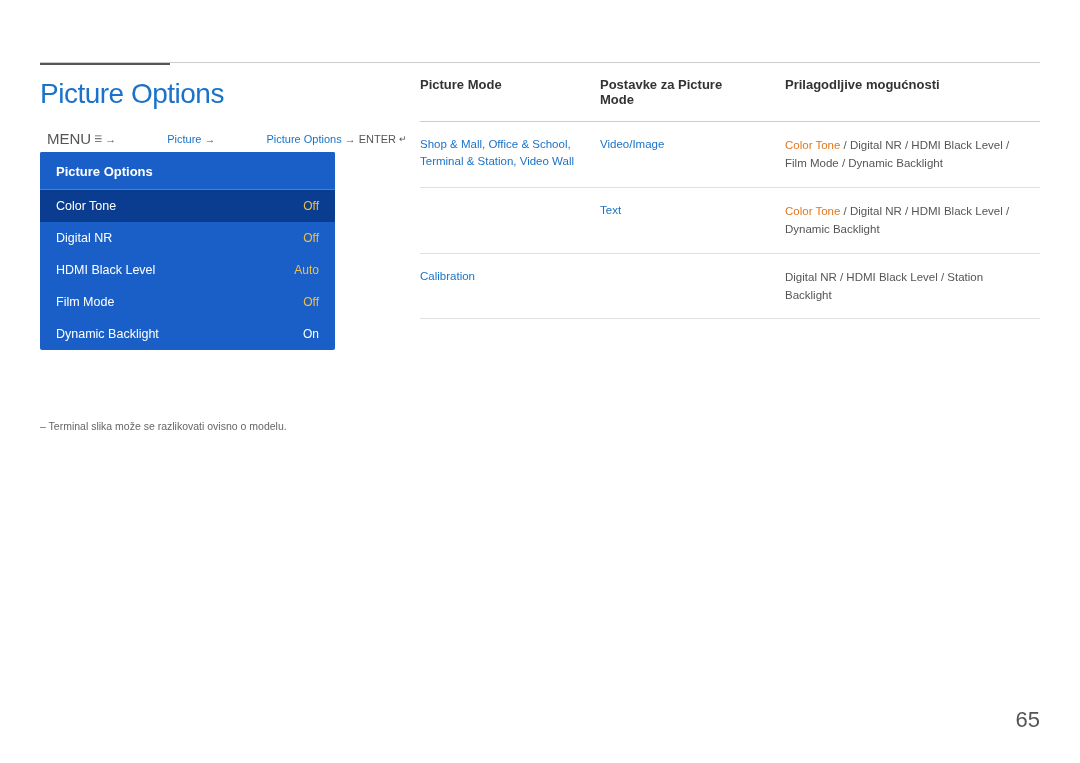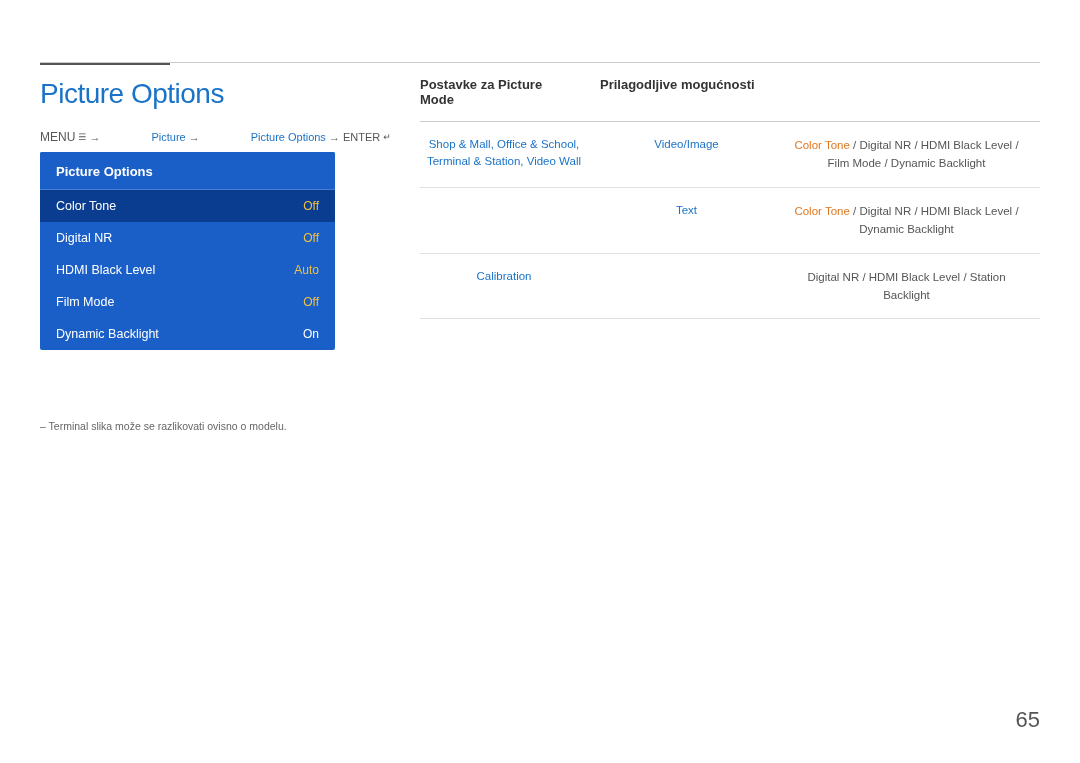--- a/index.html
+++ b/index.html
@@ -36,22 +36,23 @@
       top: 130px;
       left: 40px;
       font-size: 11px;
       color: #555;
       display: flex;
       align-items: center;
       gap: 3px;
     }
 
     .menu-breadcrumb .menu-icon {
-      font-size: 12px;
-      color: #555;
+      font-size: 15px;
+      color: #555;
+      margin-left: 7px;
     }
 
     .breadcrumb-link {
       color: #1a73c8;
       margin-left: 48px;
     }
 
     .breadcrumb-separator {
       color: #555;
       font-size: 11px;
@@ -145,21 +146,20 @@
       padding: 14px 0;
       border-bottom: 1px solid #e0e0e0;
       align-items: start;
     }
 
     .table-cell {
       font-size: 11.5px;
       color: #555;
       padding-right: 12px;
       line-height: 1.5;
-      text-align: center;
     }
 
     .table-cell.mode-cell {
       color: #1a73c8;
       font-size: 11.5px;
     }
 
     .table-cell.features-cell {
       font-size: 11.5px;
       color: #555;
@@ -238,20 +238,21 @@
     <span class="item-value" style="color:#ffffff;">On</span>
   </div>
 </div>
 
 <div class="footnote">–  Terminal slika može se razlikovati ovisno o modelu.</div>
 
 <div class="table-section">
   <div class="table-top-line"></div>
 
   <div class="table-header">
+    <div class="table-header-cell">Picture Mode</div>
     <div class="table-header-cell">Postavke za Picture<br>Mode</div>
     <div class="table-header-cell">Prilagodljive mogućnosti</div>
   </div>
 
   <div class="table-row">
     <div class="table-cell mode-cell">
       Shop &amp; Mall, Office &amp; School,<br>Terminal &amp; Station, Video Wall
     </div>
     <div class="table-cell mode-cell">Video/Image</div>
     <div class="table-cell features-cell">

